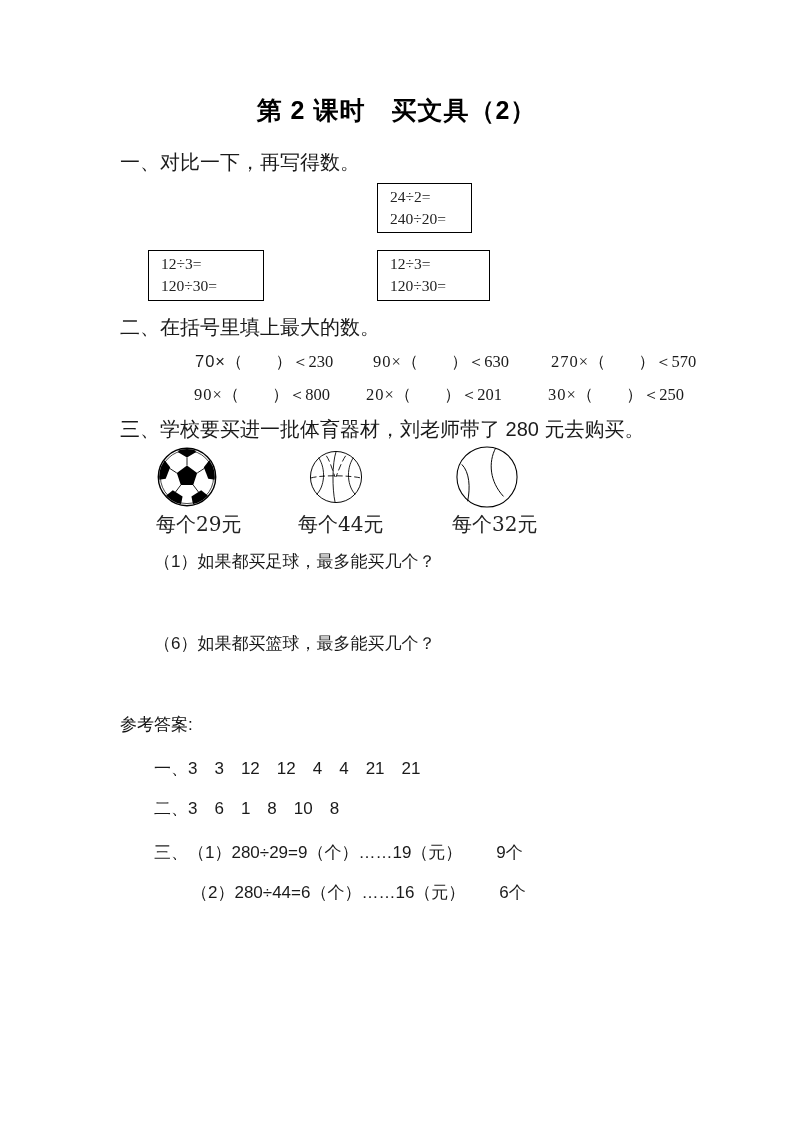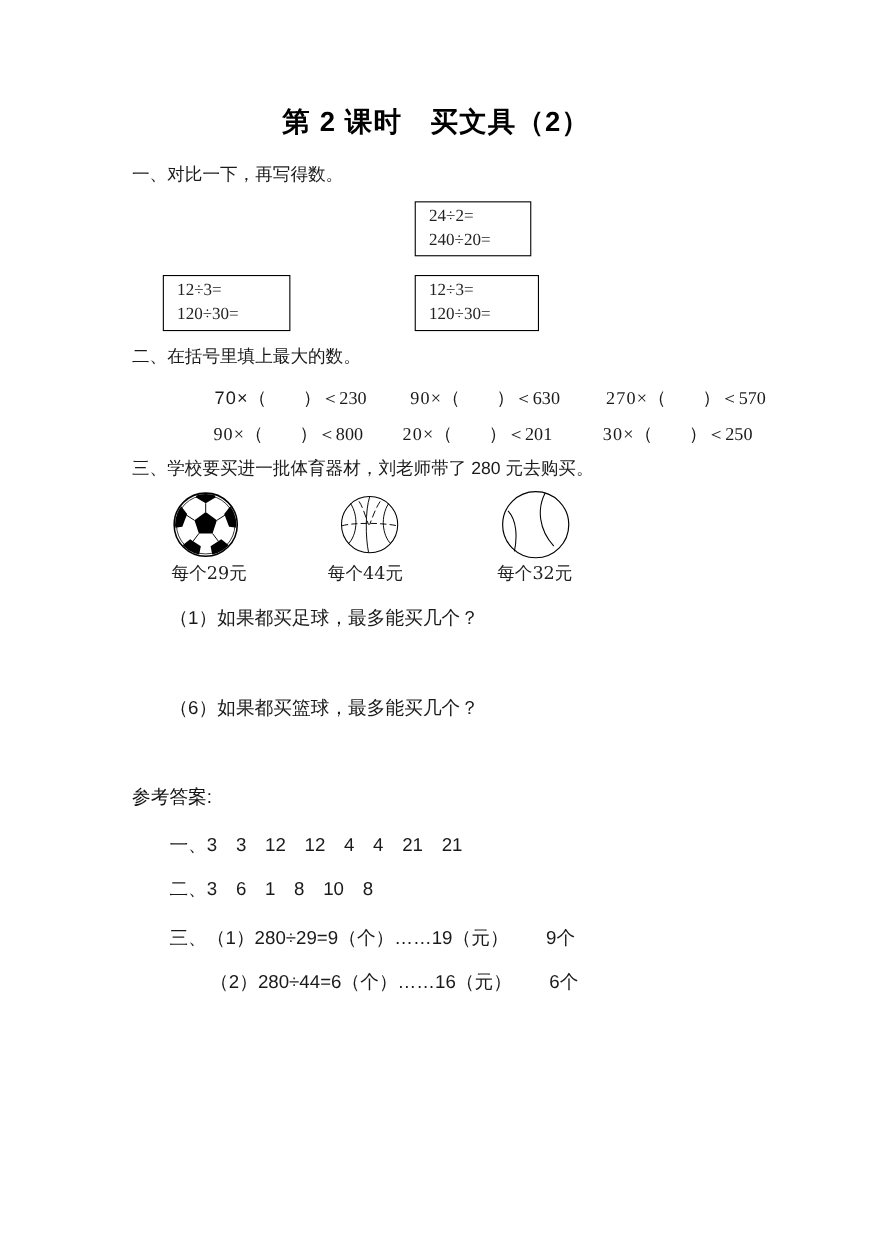--- a/index.html
+++ b/index.html
@@ -13,38 +13,38 @@
   }
   .abs{position:absolute;}
   
   .title{
     top:94px;left:0;width:793px;
     text-align:center;
     font-size:25px;font-weight:bold;color:#000;
     letter-spacing:1px;
   }
   
-  .heading{font-size:16px;color:#1a1a1a;}
+  .heading{font-size:20px;color:#1a1a1a;}
   #s1-heading{left:120px;top:149px;}
   #s2-heading{left:120px;top:314px;}
   #s3-heading{left:120px;top:416px;}
   .question{font-size:17px;color:#1a1a1a;}
   #question-1{left:154px;top:550px;}
   #question-2{left:154px;top:632px;}
   
   .box{
     border:1.4px solid #000;
     box-sizing:border-box;
     font-family:"Liberation Serif",serif;
     font-size:15.5px;line-height:22px;
     padding:2px 0 0 12px;
     color:#222;
   }
   #box-1{left:148px;top:183px;width:116px;height:50px;}
-  #box-2{left:377px;top:183px;width:106px;height:50px;}
+  #box-2{left:377px;top:183px;width:95px;height:50px;}
   #box-3{left:148px;top:250px;width:116px;height:51px;}
   #box-4{left:377px;top:250px;width:113px;height:51px;}
   
   .ineq{
     font-family:"Liberation Serif",serif;
     font-size:16.5px;color:#1a1a1a;
     white-space:nowrap;
     margin-left:48px;
   }
   .ineq .lead{letter-spacing:1px;}
@@ -55,21 +55,21 @@
   #ineq-r2c1{left:146px;top:384px;}
   #ineq-r2c2{left:318px;top:384px;}
   #ineq-r2c3{left:500px;top:384px;}
   
   .ball{line-height:0;}
   #ball-soccer{left:156px;top:446px;}
   #ball-basketball{left:309px;top:450px;}
   #ball-volley{left:455px;top:445px;}
   .ball-label{
     font-family:"DejaVu Serif",serif;
-    font-size:16px;color:#222;
+    font-size:20px;color:#222;
     white-space:nowrap;
   }
   #ball-label-1{left:156px;top:511px;}
   #ball-label-2{left:298px;top:511px;}
   #ball-label-3{left:452px;top:511px;}
   svg{display:block;}
   
   .ans{font-size:17px;color:#1a1a1a;white-space:nowrap;}
   #answers-heading{left:120px;top:713px;font-size:17px;}
   #answer-line-1{left:154px;top:757px;}

